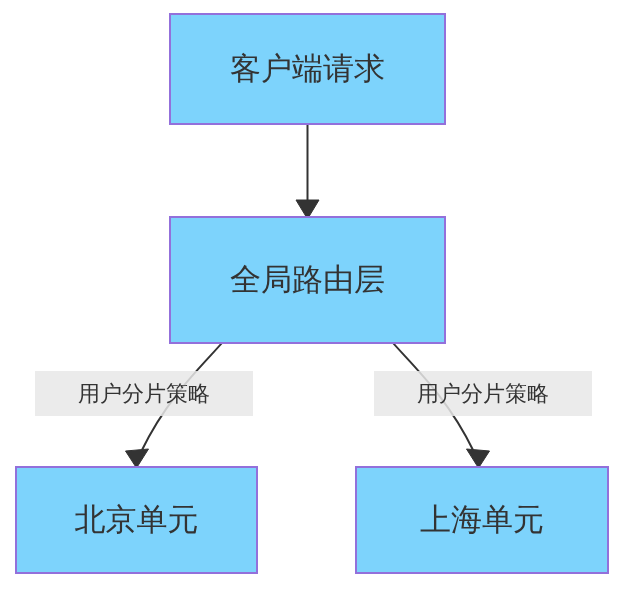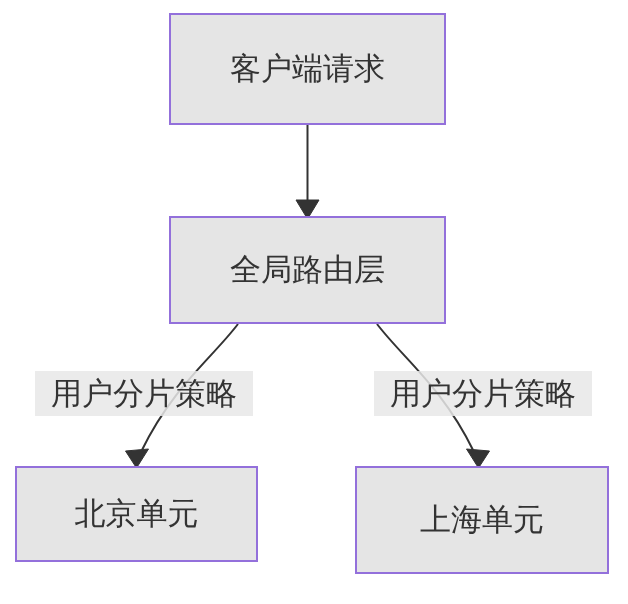--- a/index.html
+++ b/index.html
@@ -27,41 +27,41 @@
     stroke: #333333;
     stroke-width: 2px;
   }
   .arrowhead {
     fill: #333333;
     stroke: #333333;
   }
   .node {
     position: absolute;
     box-sizing: border-box;
-    background: #e5e5e5;
+    background: #7dd3fc;
     border: 2px solid #9370DB;
     color: #333333;
     font-size: 31px;
     display: flex;
     align-items: center;
     justify-content: center;
     white-space: nowrap;
   }
   .node-client   { left: 169px; top: 13px;  width: 277px; height: 112px; }
-  .node-global   { left: 169px; top: 216px; width: 277px; height: 108px; }
-  .node-beijing  { left: 15px;  top: 466px; width: 243px; height: 96px; }
+  .node-global   { left: 169px; top: 216px; width: 277px; height: 128px; }
+  .node-beijing  { left: 15px;  top: 466px; width: 243px; height: 108px; }
   .node-shanghai { left: 355px; top: 466px; width: 254px; height: 108px; }
   .edge-label {
     position: absolute;
     top: 371px;
     width: 218px;
     height: 45px;
     background: rgba(232, 232, 232, 0.85);
     color: #333333;
-    font-size: 31px;
+    font-size: 22px;
     display: flex;
     align-items: center;
     justify-content: center;
     white-space: nowrap;
   }
   .edge-label-left  { left: 35px;  }
   .edge-label-right { left: 374px; }
 </style>
 </head>
 <body>

